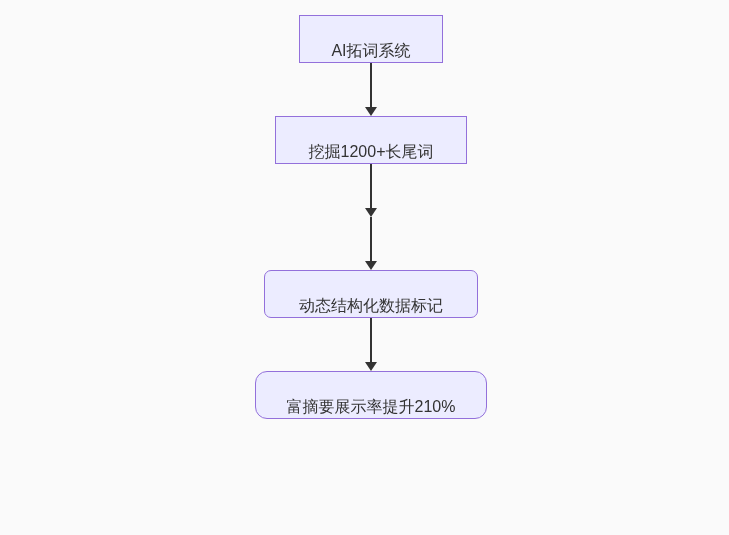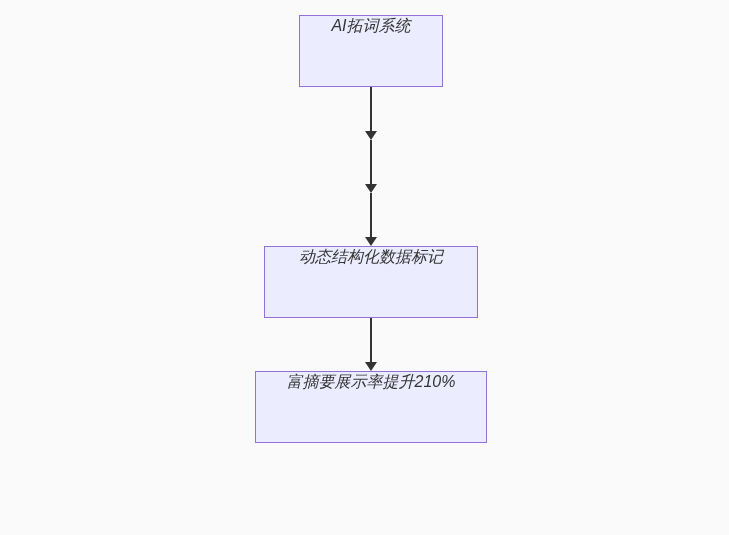--- a/index.html
+++ b/index.html
@@ -23,36 +23,35 @@
   .flow {
     position: absolute;
     left: 371px;
     top: 15px;
     transform: translateX(-50%);
     display: flex;
     flex-direction: column;
     align-items: center;
   }
   .node {
-    height: 72px;
+    height: 48px;
     border: 1px solid var(--node-border);
     background: var(--node-fill);
     color: var(--text);
     font-size: 16px;
     display: flex;
-    align-items: flex-start;
+    align-items: flex-end;
     justify-content: center;
     white-space: nowrap;
-    font-style: italic;
   }
   .w1 { width: 144px; }
   .w2 { width: 192px; }
   .w3 { width: 221px; }
-  .w4 { width: 214px; }
-  .w5 { width: 232px; }
+  .w4 { width: 214px; border-radius: 7px; }
+  .w5 { width: 232px; border-radius: 12px; }
   .edge {
     position: relative;
     width: 14px;
     height: 53px;
   }
   .edge .line {
     position: absolute;
     left: 50%;
     top: 0;
     transform: translateX(-50%);
@@ -79,20 +78,23 @@
 
     <div class="node w1">
       <span>AI拓词系统</span>
     </div>
 
     <div class="edge">
       <div class="line"></div>
       <div class="head"></div>
     </div>
 
+    <div class="node w2">
+      <span>挖掘1200+长尾词</span>
+    </div>
 
     <div class="edge">
       <div class="line"></div>
       <div class="head"></div>
     </div>
 
 
     <div class="edge">
       <div class="line"></div>
       <div class="head"></div>

